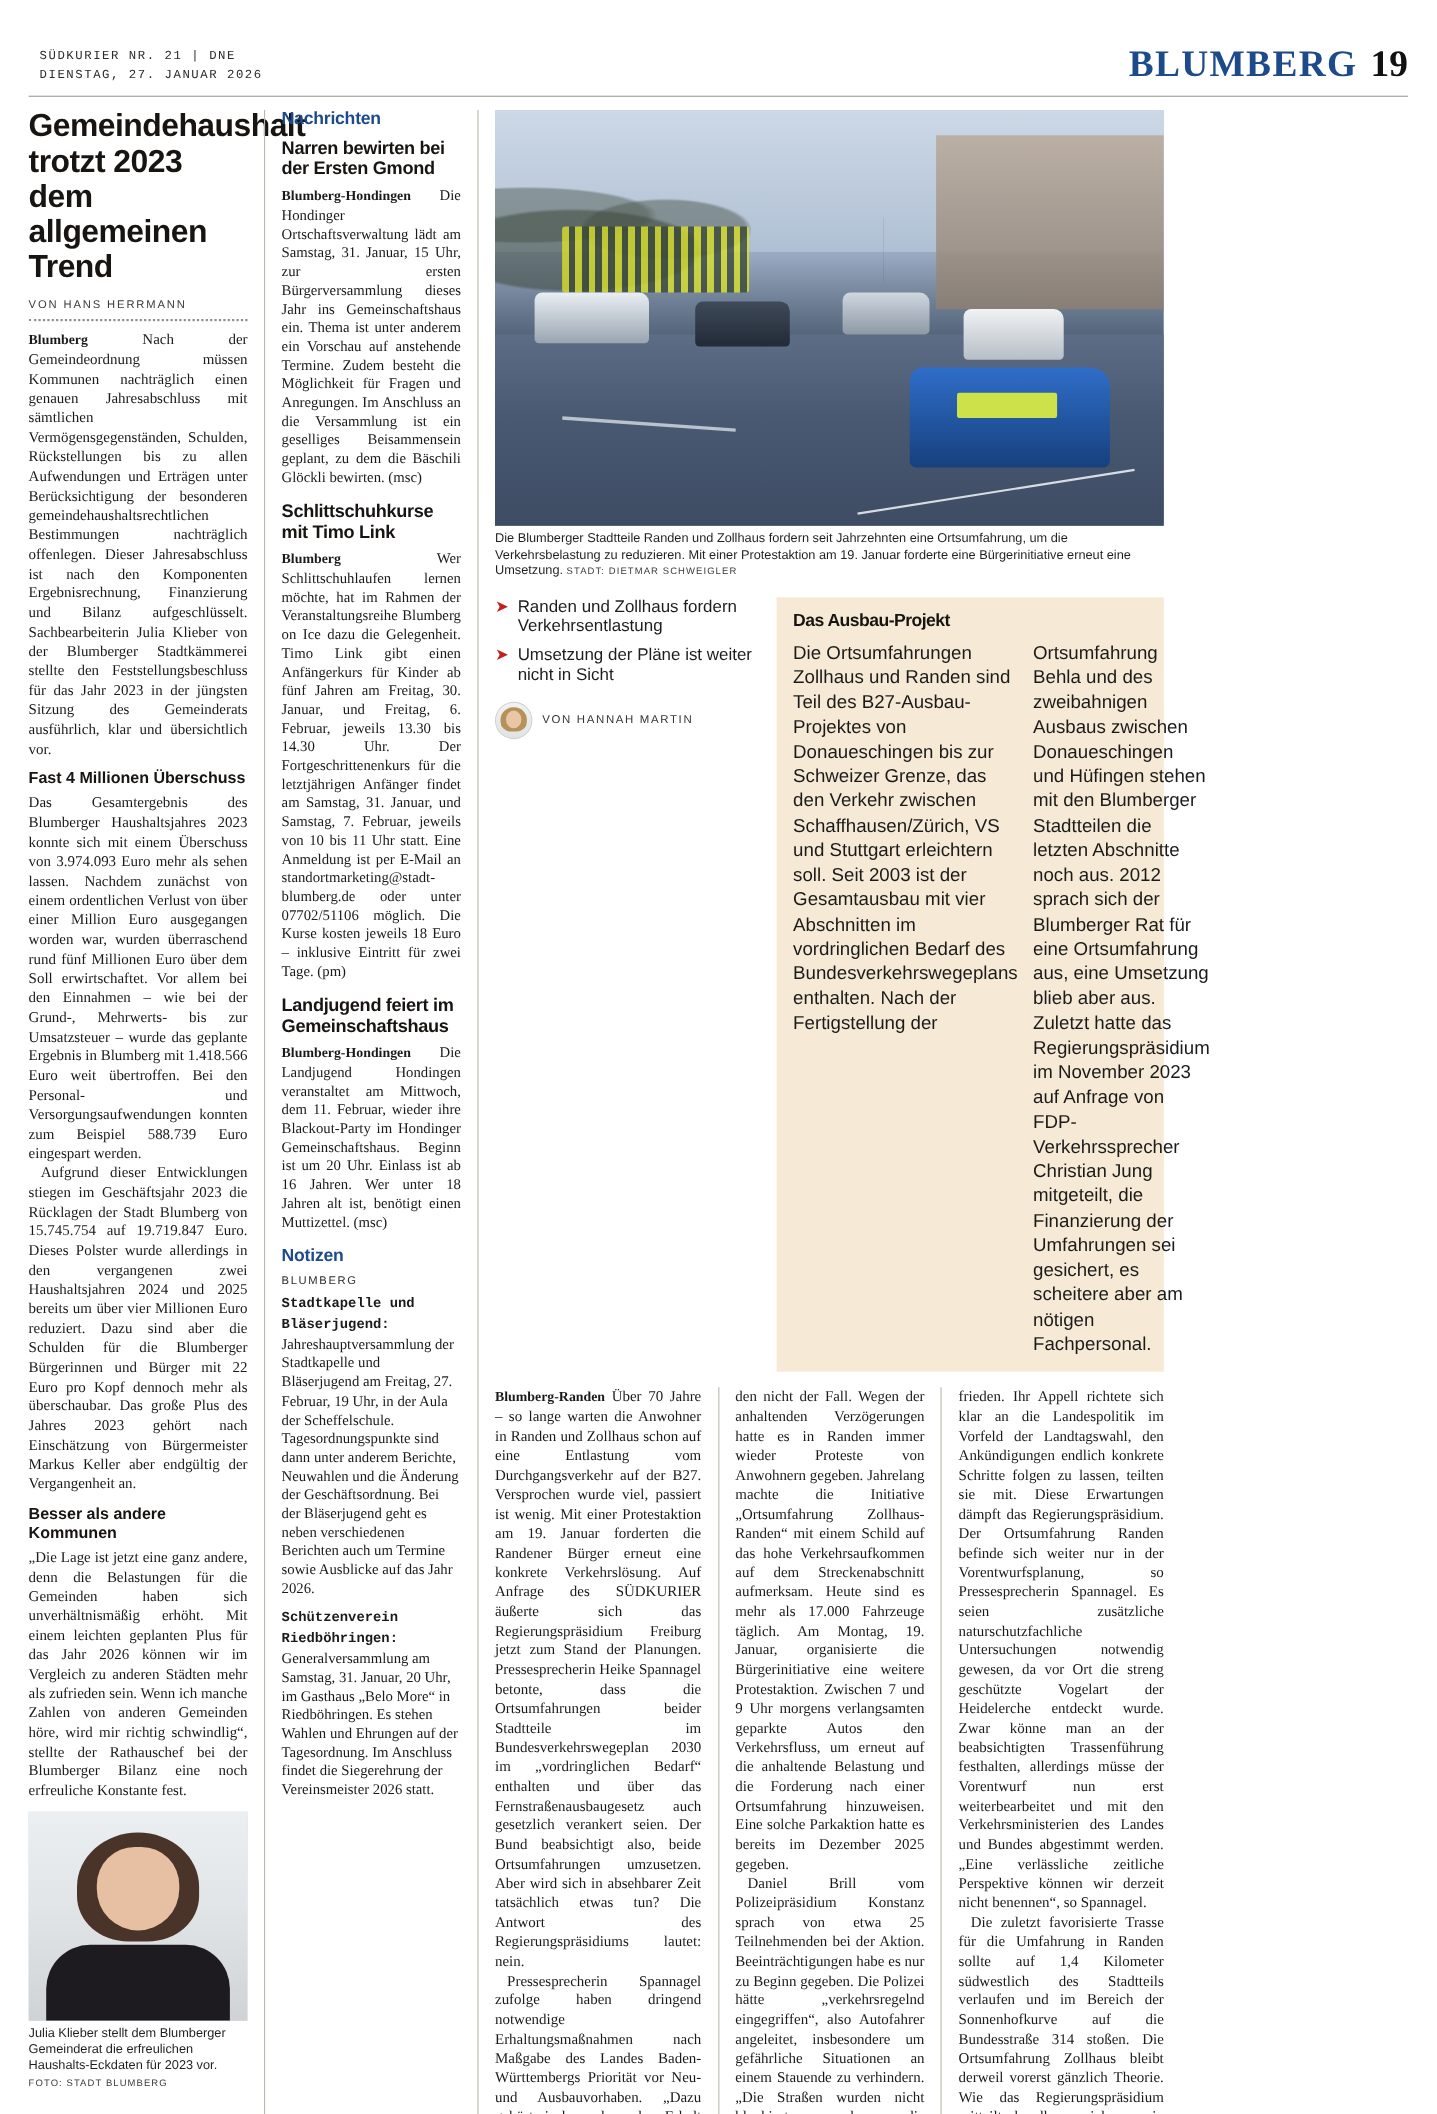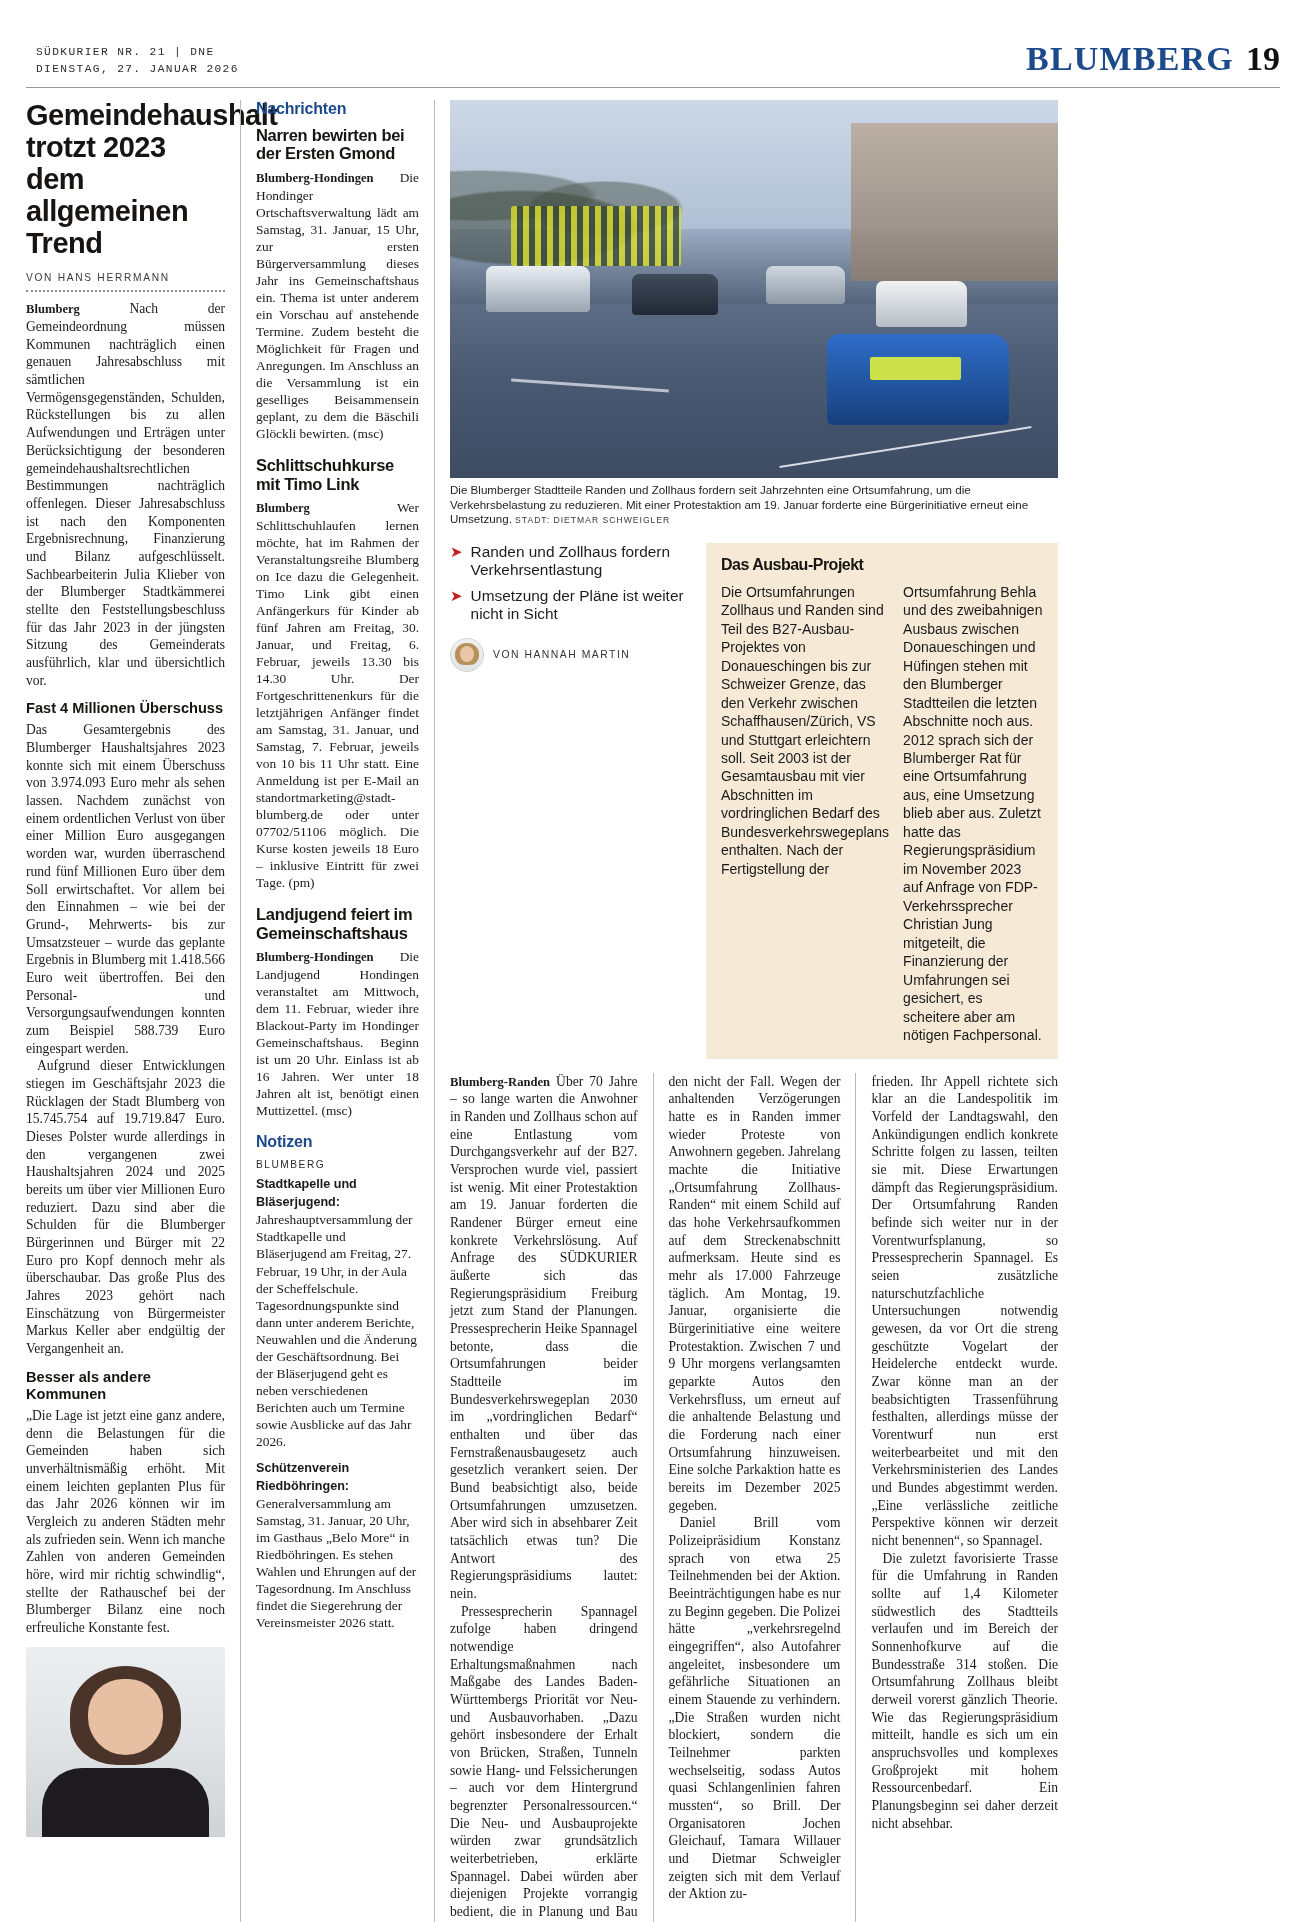--- a/index.html
+++ b/index.html
@@ -44,21 +44,21 @@
 
   
   .sect-label { font-family: "Liberation Sans", sans-serif; font-weight: 700; font-size: 16px;
                 color: #1c4a8a; margin-bottom: 8px; letter-spacing: -0.2px; }
   h3.newshead { font-family: "Liberation Sans", sans-serif; font-weight: 700; font-size: 16.5px;
                 line-height: 1.12; margin: 0 0 6px 0; letter-spacing: -0.3px; color: #171412; }
   h3.newshead.sp { margin-top: 14px; }
   p.news { font-size: 13.4px; line-height: 1.27; text-align: justify; hyphens: auto; -webkit-hyphens:auto; }
   .notiz-city { font-family: "Liberation Sans", sans-serif; font-size: 10.2px; letter-spacing: 1.5px;
                 margin: 7px 0 5px 0; color: #2b2b2b; }
-  .notiz-title { font-family: Liberation Sans, sans-serif; font-weight: 700; font-size: 12.6px; }
+  .notiz-title { font-family: Liberation Mono, monospace; font-weight: 700; font-size: 12.6px; }
   p.notiz { font-size: 13.4px; line-height: 1.27; text-align: left; hyphens: auto; -webkit-hyphens:auto; }
   p.notiz + p.notiz { margin-top: 9px; }
 
   
   .photo { position: relative; overflow: hidden; background: #cfd6de; }
   .cap { font-family: "Liberation Sans", sans-serif; font-size: 11.6px; line-height: 1.26;
          color: #1f1f1f; margin-top: 5px; }
   .cap .credit { font-size: 8.6px; letter-spacing: 1px; color: #3a3a3a; }
 
   
@@ -74,21 +74,21 @@
   .author-row { display: flex; align-items: center; gap: 9px; margin-top: 14px; }
   .avatar { width: 34px; height: 34px; border-radius: 50%; overflow: hidden; flex: 0 0 auto;
             border: 1px solid #d2d2cc; position: relative; background: #e8e6e2; }
   .author-name { font-family: Liberation Sans, sans-serif; font-size: 10.4px; letter-spacing: 1.5px;
                  color: #333; }
 
   .infobox { background: #f6ead6; padding: 13px 15px 14px 15px; width: 352px; }
   .infobox h4 { font-family: "Liberation Sans", sans-serif; font-weight: 700; font-size: 16px;
                 letter-spacing: -0.5px; margin-bottom: 9px; color: #171412; }
   .infobox .cols { display: flex; gap: 14px; }
-  .infobox p { font-family: "Liberation Sans", sans-serif; font-size: 14px; line-height: 1.32;
+  .infobox p { font-family: "Liberation Sans", sans-serif; font-size: 17px; line-height: 1.32;
                hyphens: auto; -webkit-hyphens: auto; flex: 1; }
 
   .three { display: flex; gap: 0; margin-top: 14px; }
   .tcol { width: 208px; padding-right: 15px; }
   .tcol + .tcol { padding-left: 15px; border-left: 1px solid #b9b9b0; }
   .tcol:last-child { padding-right: 0; }
 
   
   .street-scene { width: 100%; height: 100%; position: relative;
       background:
@@ -158,20 +158,21 @@
       <h2 class="sub">Besser als andere Kommunen</h2>
       <p class="body">„Die Lage ist jetzt eine ganz andere, denn die Belastungen für die Gemeinden haben sich unverhältnismäßig erhöht. Mit einem leichten geplanten Plus für das Jahr 2026 können wir im Vergleich zu anderen Städten mehr als zufrieden sein. Wenn ich manche Zahlen von anderen Gemeinden höre, wird mir richtig schwindlig“, stellte der Rathauschef bei der Blumberger Bilanz eine noch erfreuliche Konstante fest.</p>
 
       <div class="photo" style="height:190px;margin-top:10px;">
         <div class="portrait">
           <div class="pt-hair"></div>
           <div class="pt-face"></div>
           <div class="pt-body"></div>
         </div>
       </div>
+      <div class="cap"><span>Julia Klieber stellt dem Blumberger Gemeinderat die erfreulichen Haushalts-Eckdaten für 2023 vor.</span> <span class="credit">FOTO: STADT BLUMBERG</span></div>
     </div>
 
     <div class="col c2 col-sep">
       <div class="sect-label">Nachrichten</div>
 
       <h3 class="newshead">Narren bewirten bei der Ersten Gmond</h3>
       <p class="news"><span class="lead-place">Blumberg-Hondingen</span> <span>Die Hondinger Ortschaftsverwaltung lädt am Samstag, 31. Januar, 15 Uhr, zur ersten Bürgerversammlung dieses Jahr ins Gemeinschaftshaus ein. Thema ist unter anderem ein Vorschau auf anstehende Termine. Zudem besteht die Möglichkeit für Fragen und Anregungen. Im Anschluss an die Versammlung ist ein geselliges Beisammensein geplant, zu dem die Bäschili Glöckli bewirten. (msc)</span></p>
 
       <h3 class="newshead sp">Schlittschuhkurse mit Timo Link</h3>
       <p class="news"><span class="lead-place">Blumberg</span> <span>Wer Schlittschuhlaufen lernen möchte, hat im Rahmen der Veranstaltungsreihe Blumberg on Ice dazu die Gelegenheit. Timo Link gibt einen Anfängerkurs für Kinder ab fünf Jahren am Freitag, 30. Januar, und Freitag, 6. Februar, jeweils 13.30 bis 14.30 Uhr. Der Fortgeschrittenenkurs für die letztjährigen Anfänger findet am Samstag, 31. Januar, und Samstag, 7. Februar, jeweils von 10 bis 11 Uhr statt. Eine Anmeldung ist per E-Mail an standortmarketing@stadt-blumberg.de oder unter 07702/51106 möglich. Die Kurse kosten jeweils 18 Euro – inklusive Eintritt für zwei Tage. (pm)</span></p>

